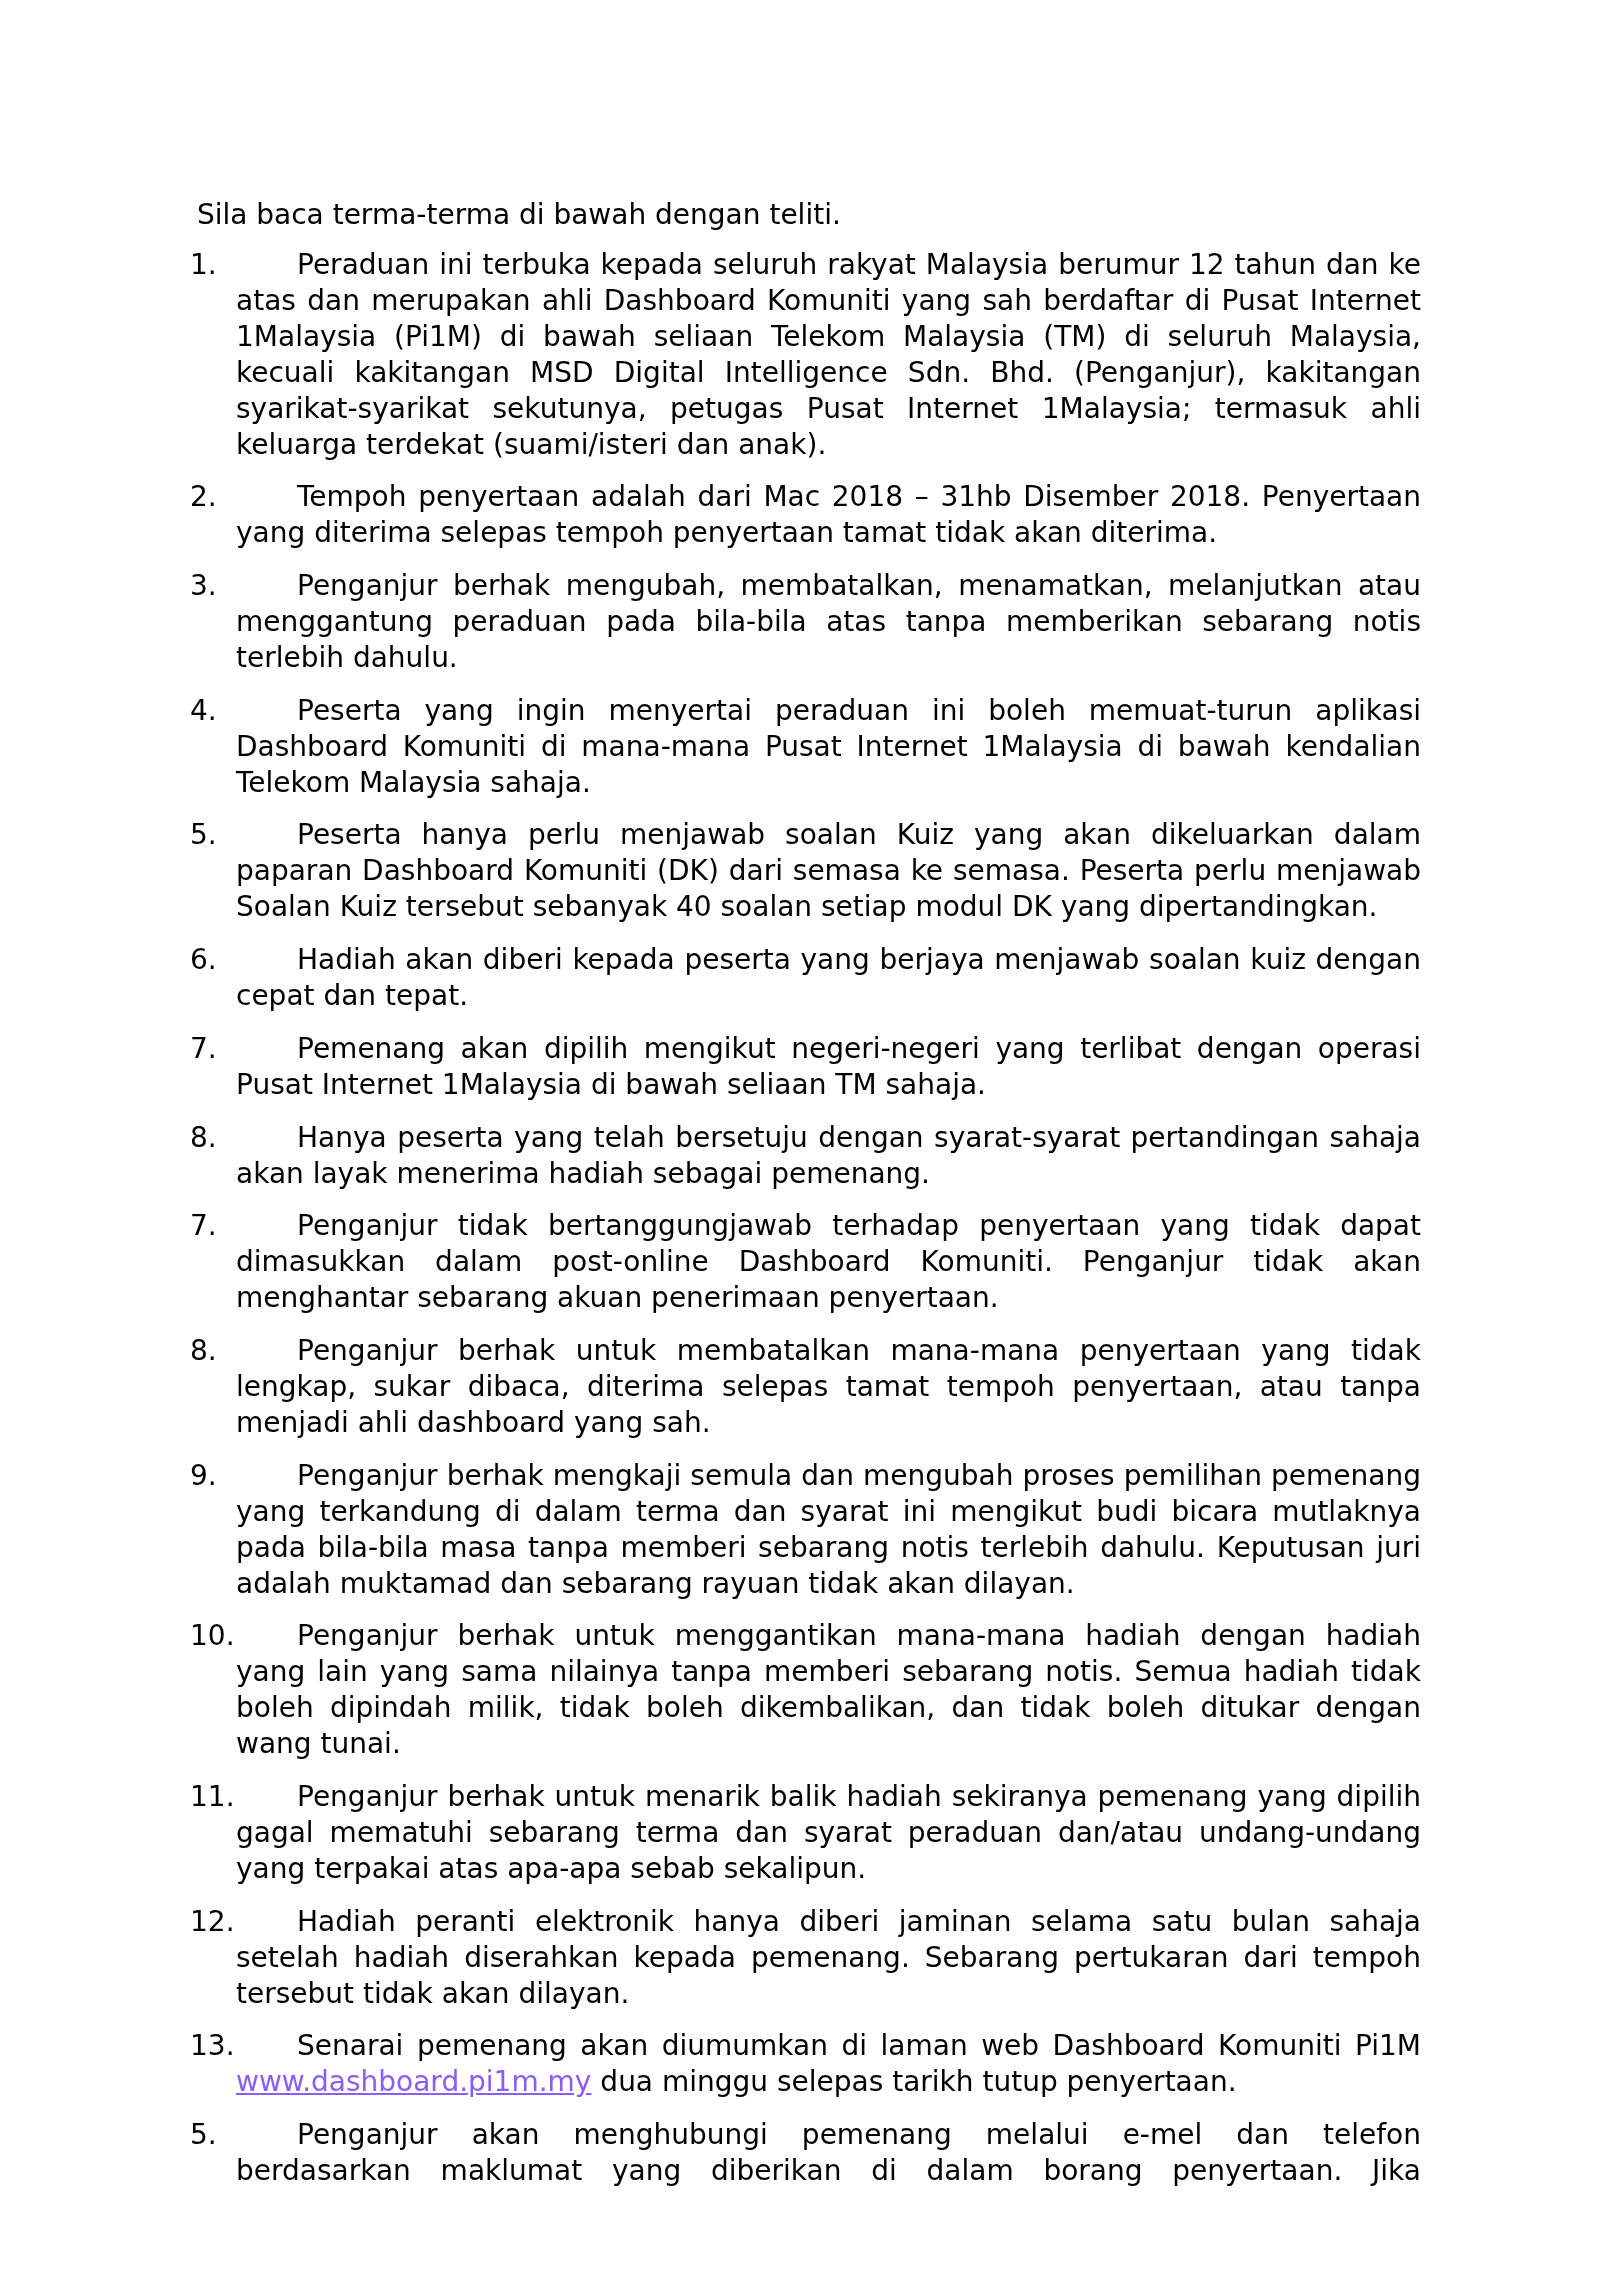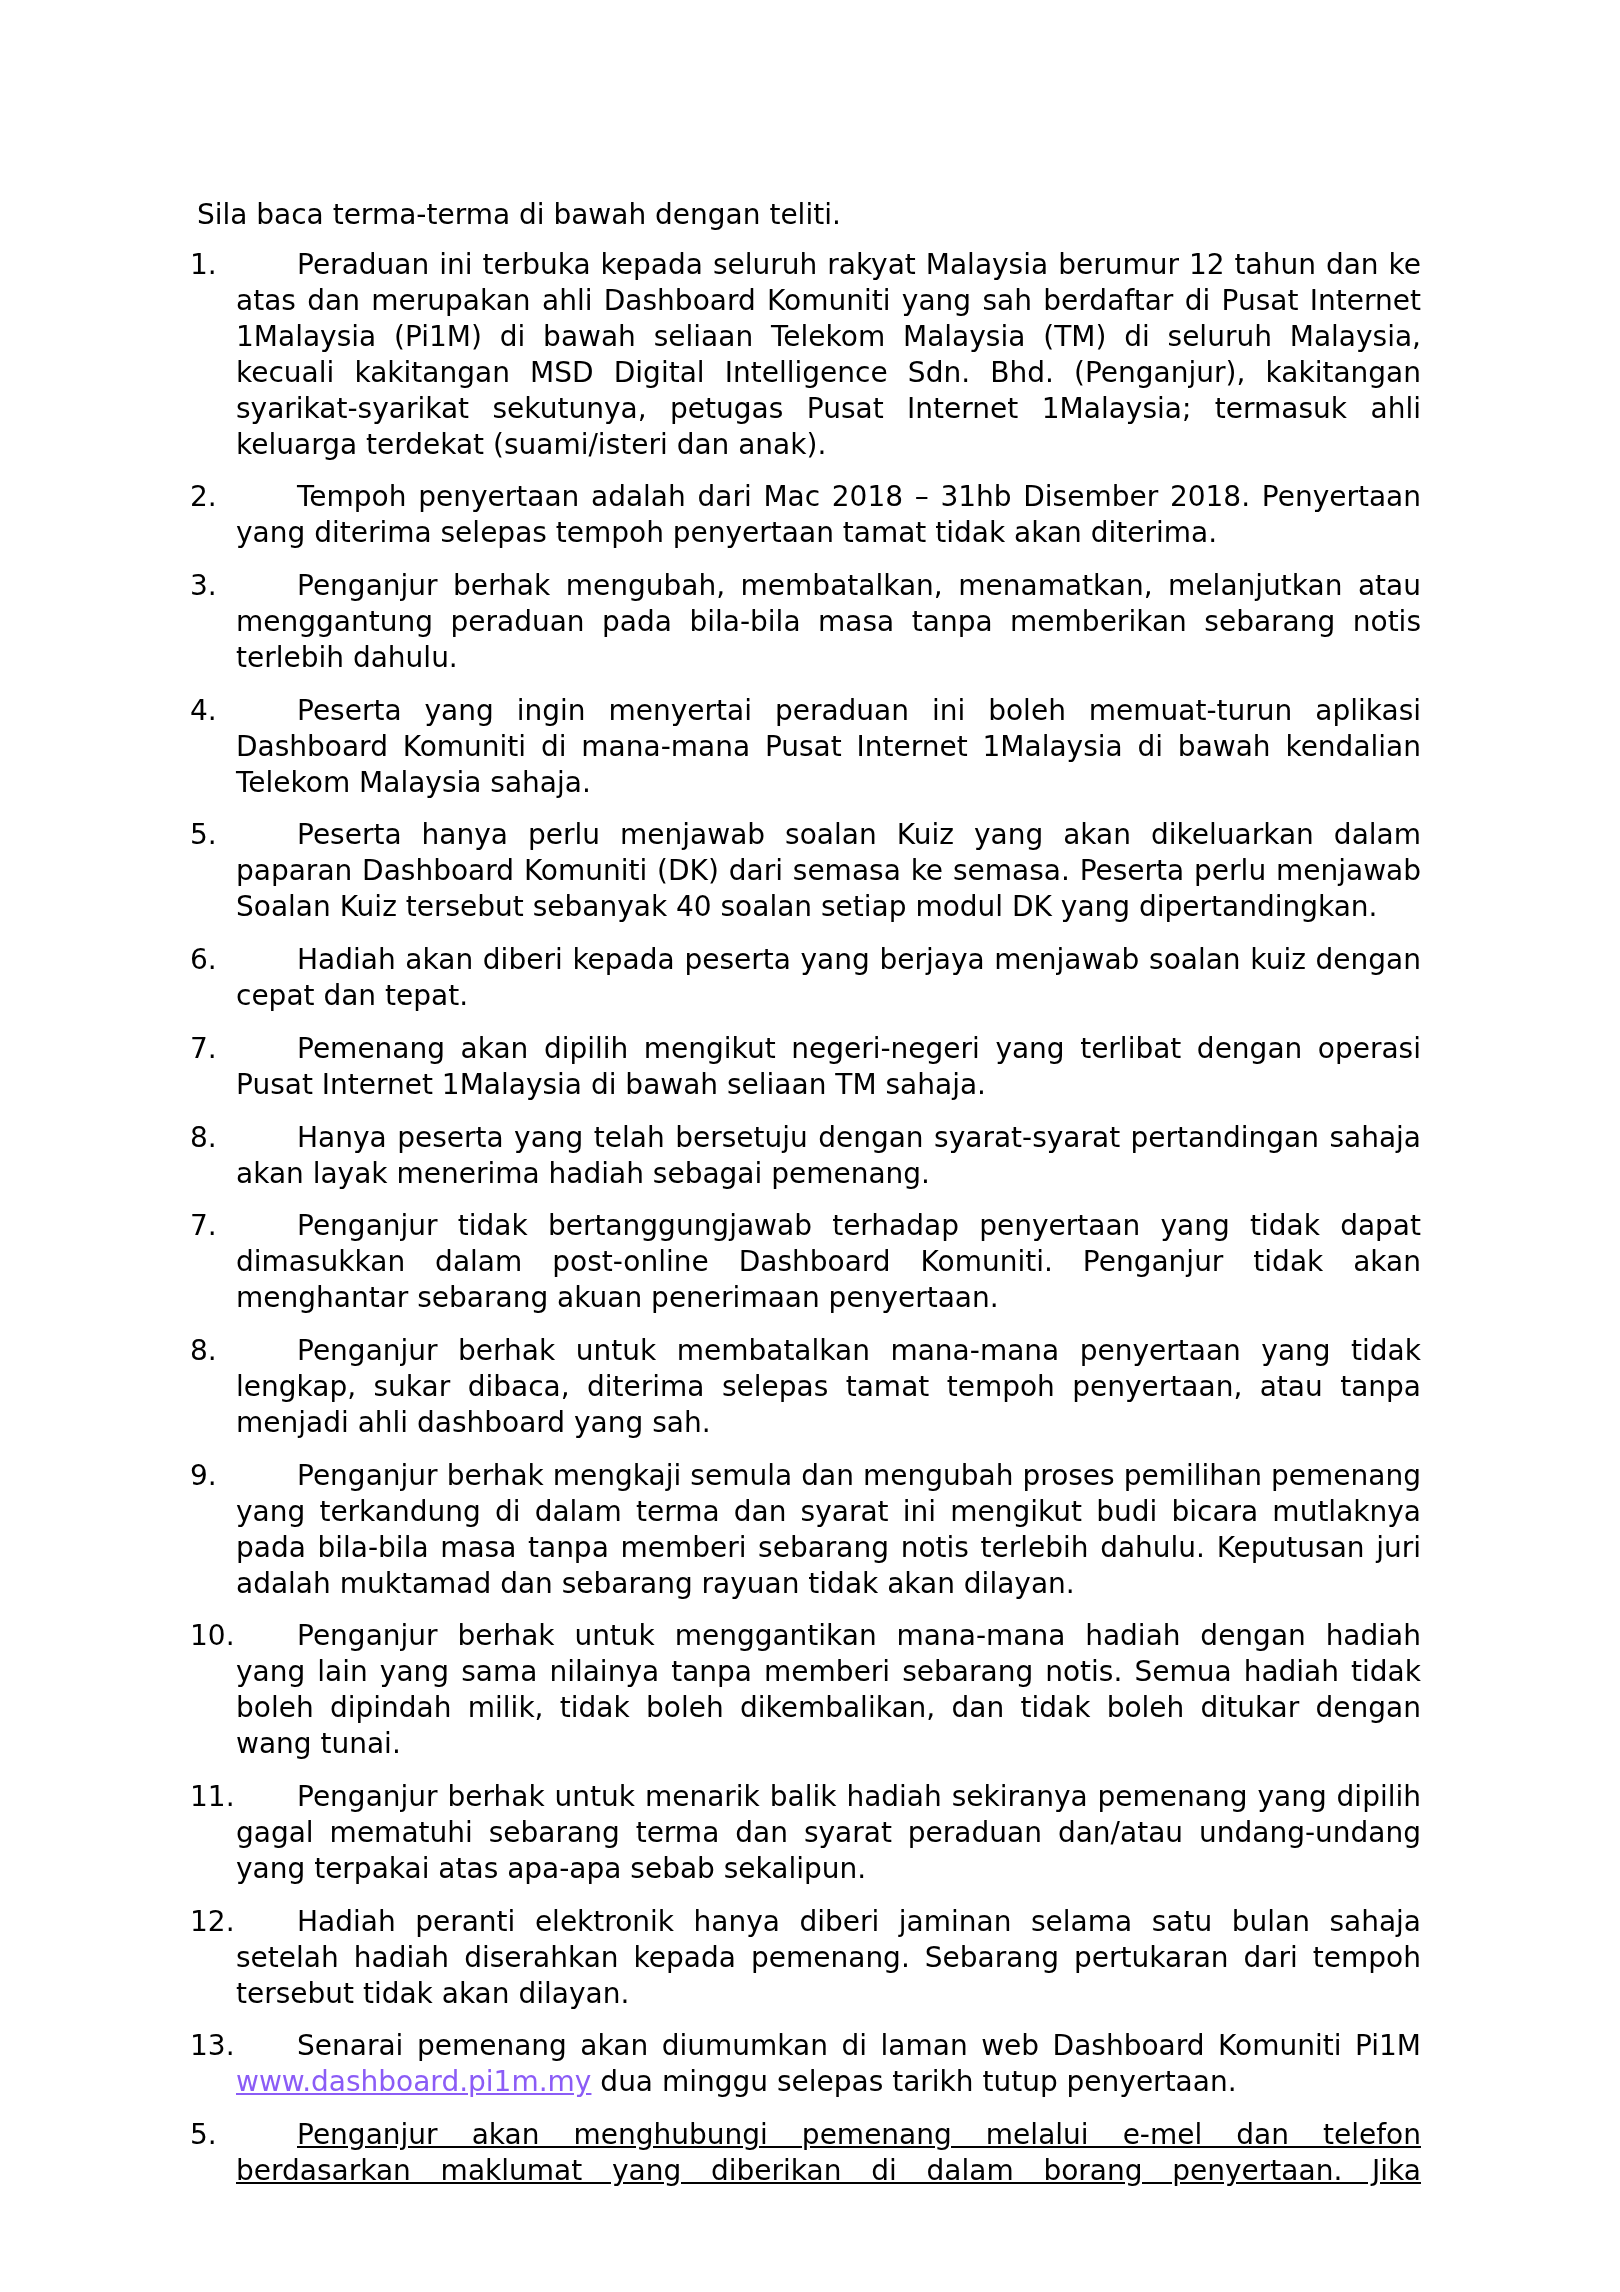--- a/index.html
+++ b/index.html
@@ -42,21 +42,20 @@
     top: 0;
   }
   .term-text {
     margin: 0;
     text-align: justify;
     text-indent: 61px;
   }
   
   .terms .term-item:last-child .term-text {
     text-align-last: justify;
-    text-decoration: underline;
   }
   .term-text b {
     font-weight: normal;
   }
   a.term-link {
     text-decoration: underline;
   }
 </style>
 </head>
 <body>
@@ -67,21 +66,21 @@
       <div class="term-item">
         <span class="term-number">1.</span>
         <p class="term-text">Peraduan ini terbuka kepada seluruh rakyat Malaysia berumur 12 tahun dan ke atas dan merupakan <b>ahli Dashboard Komuniti</b> yang sah berdaftar di Pusat Internet 1Malaysia (Pi1M) di bawah seliaan Telekom Malaysia (TM) di seluruh Malaysia, kecuali kakitangan MSD Digital Intelligence Sdn. Bhd. (Penganjur), kakitangan syarikat-syarikat sekutunya, petugas Pusat Internet 1Malaysia; termasuk ahli keluarga terdekat (suami/isteri dan anak).</p>
       </div>
       <div class="term-item">
         <span class="term-number">2.</span>
         <p class="term-text">Tempoh penyertaan adalah dari <b>Mac 2018 – 31hb Disember 2018</b>. Penyertaan yang diterima selepas tempoh penyertaan tamat tidak akan diterima.</p>
       </div>
       <div class="term-item">
         <span class="term-number">3.</span>
-        <p class="term-text">Penganjur berhak mengubah, membatalkan, menamatkan, melanjutkan atau menggantung peraduan pada bila-bila masa tanpa memberikan sebarang notis terlebih dahulu.</p>
+        <p class="term-text">Penganjur berhak mengubah, membatalkan, menamatkan, melanjutkan atau menggantung peraduan pada bila-bila atas tanpa memberikan sebarang notis terlebih dahulu.</p>
       </div>
       <div class="term-item">
         <span class="term-number">4.</span>
         <p class="term-text">Peserta yang ingin menyertai peraduan ini boleh memuat-turun aplikasi Dashboard Komuniti di mana-mana Pusat Internet 1Malaysia di bawah kendalian Telekom Malaysia sahaja.</p>
       </div>
       <div class="term-item">
         <span class="term-number">5.</span>
         <p class="term-text">Peserta hanya perlu menjawab soalan Kuiz yang akan dikeluarkan dalam paparan Dashboard Komuniti (DK) dari semasa ke semasa. Peserta perlu menjawab Soalan Kuiz tersebut sebanyak 40 soalan setiap modul DK yang dipertandingkan.</p>
       </div>
       <div class="term-item">

